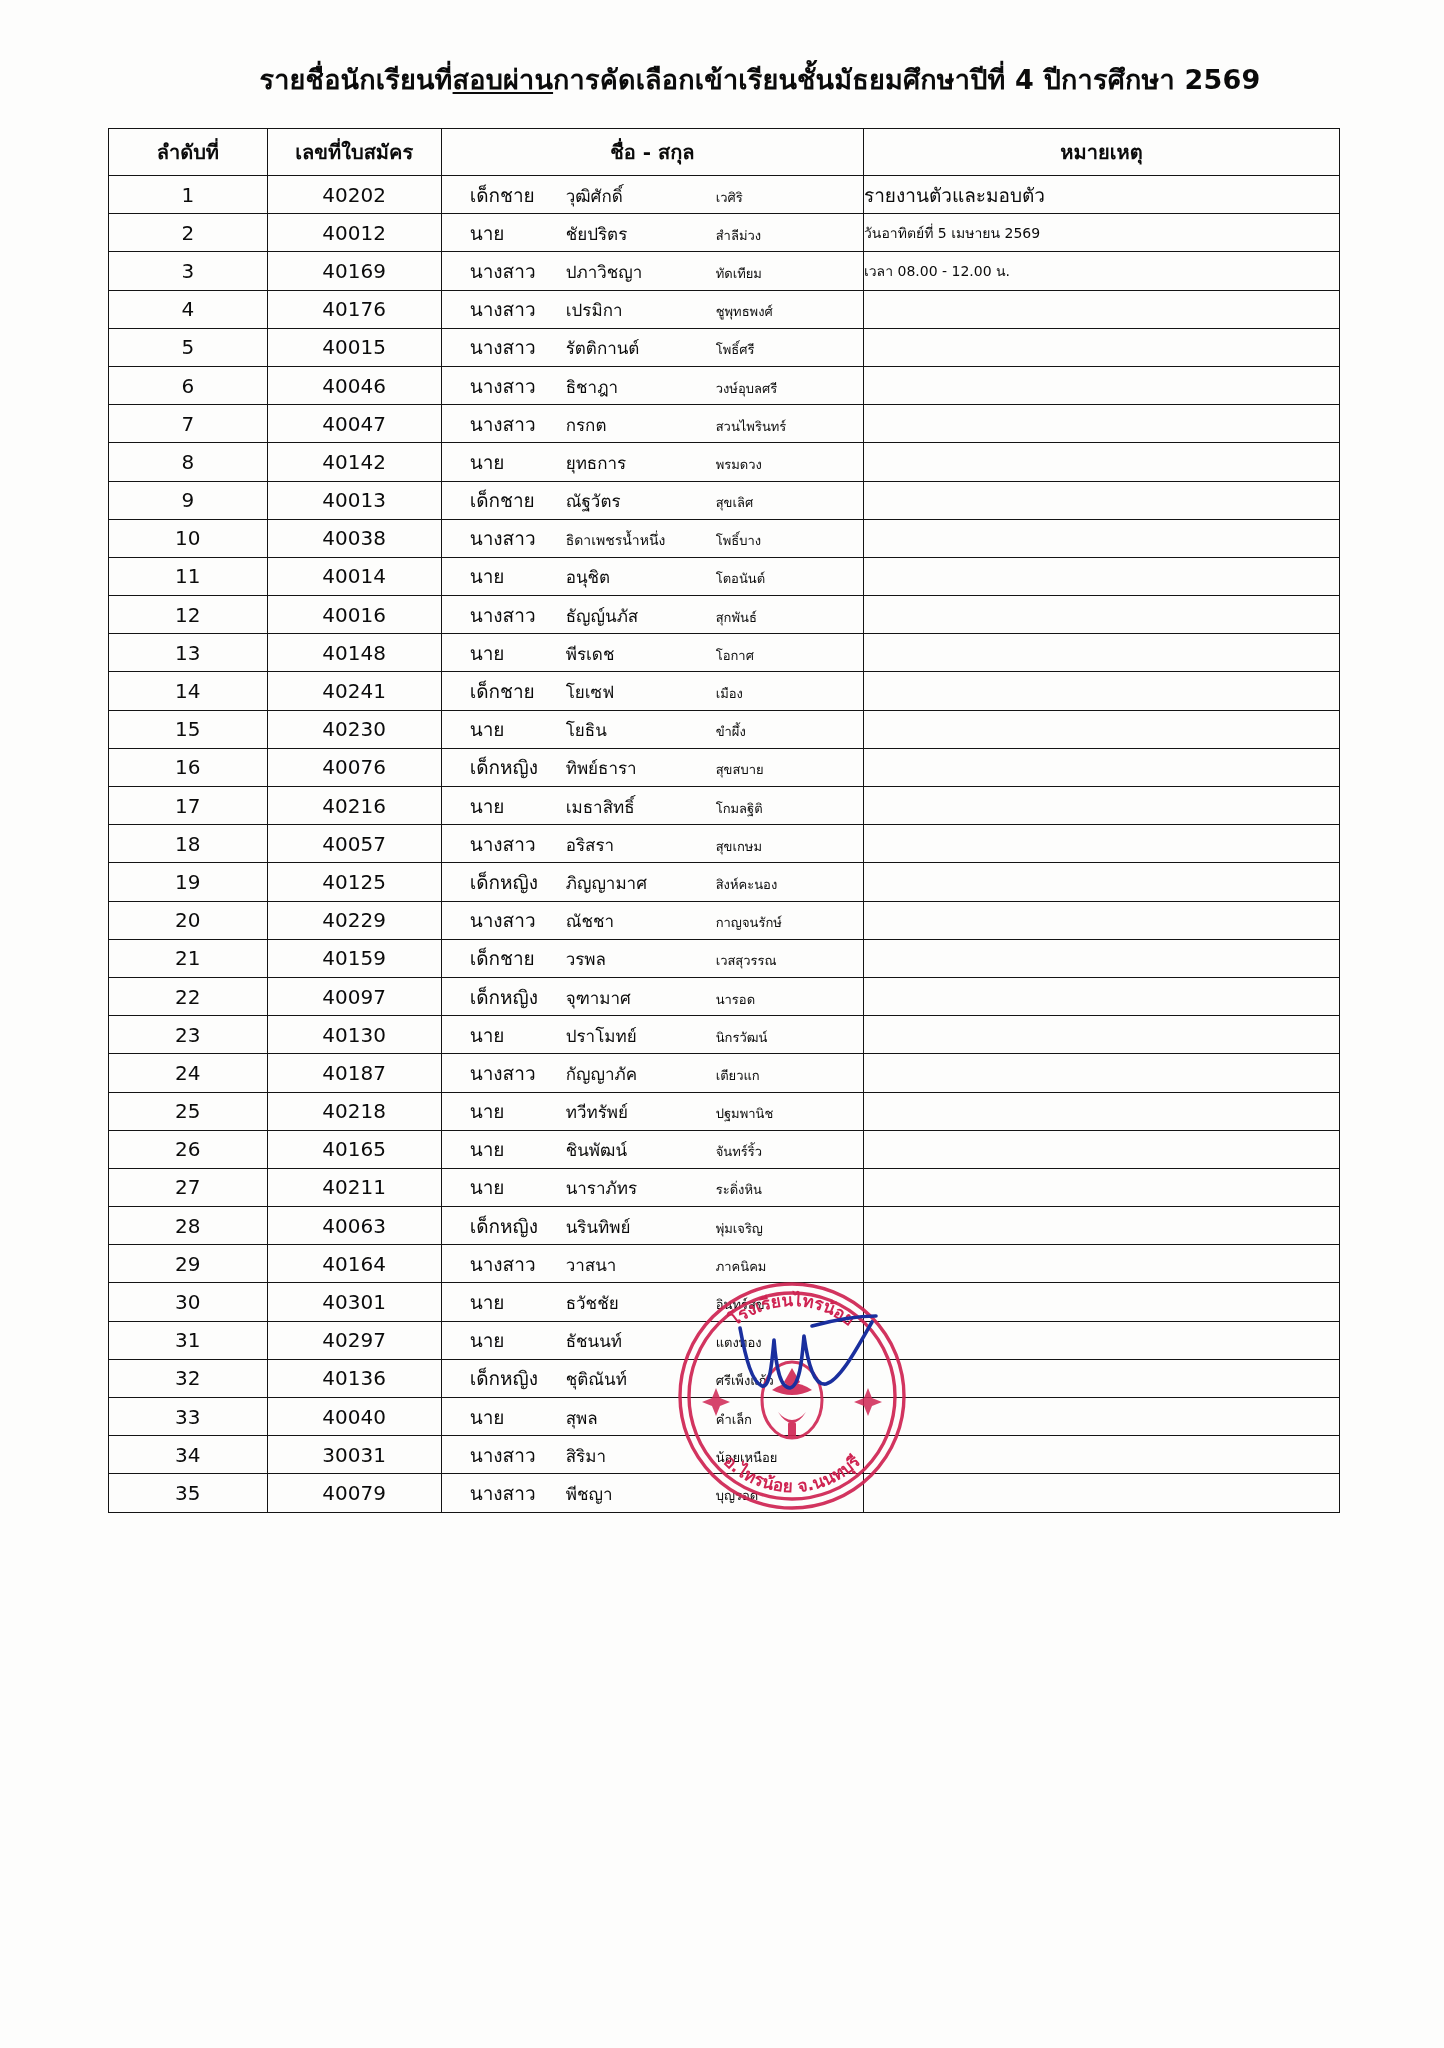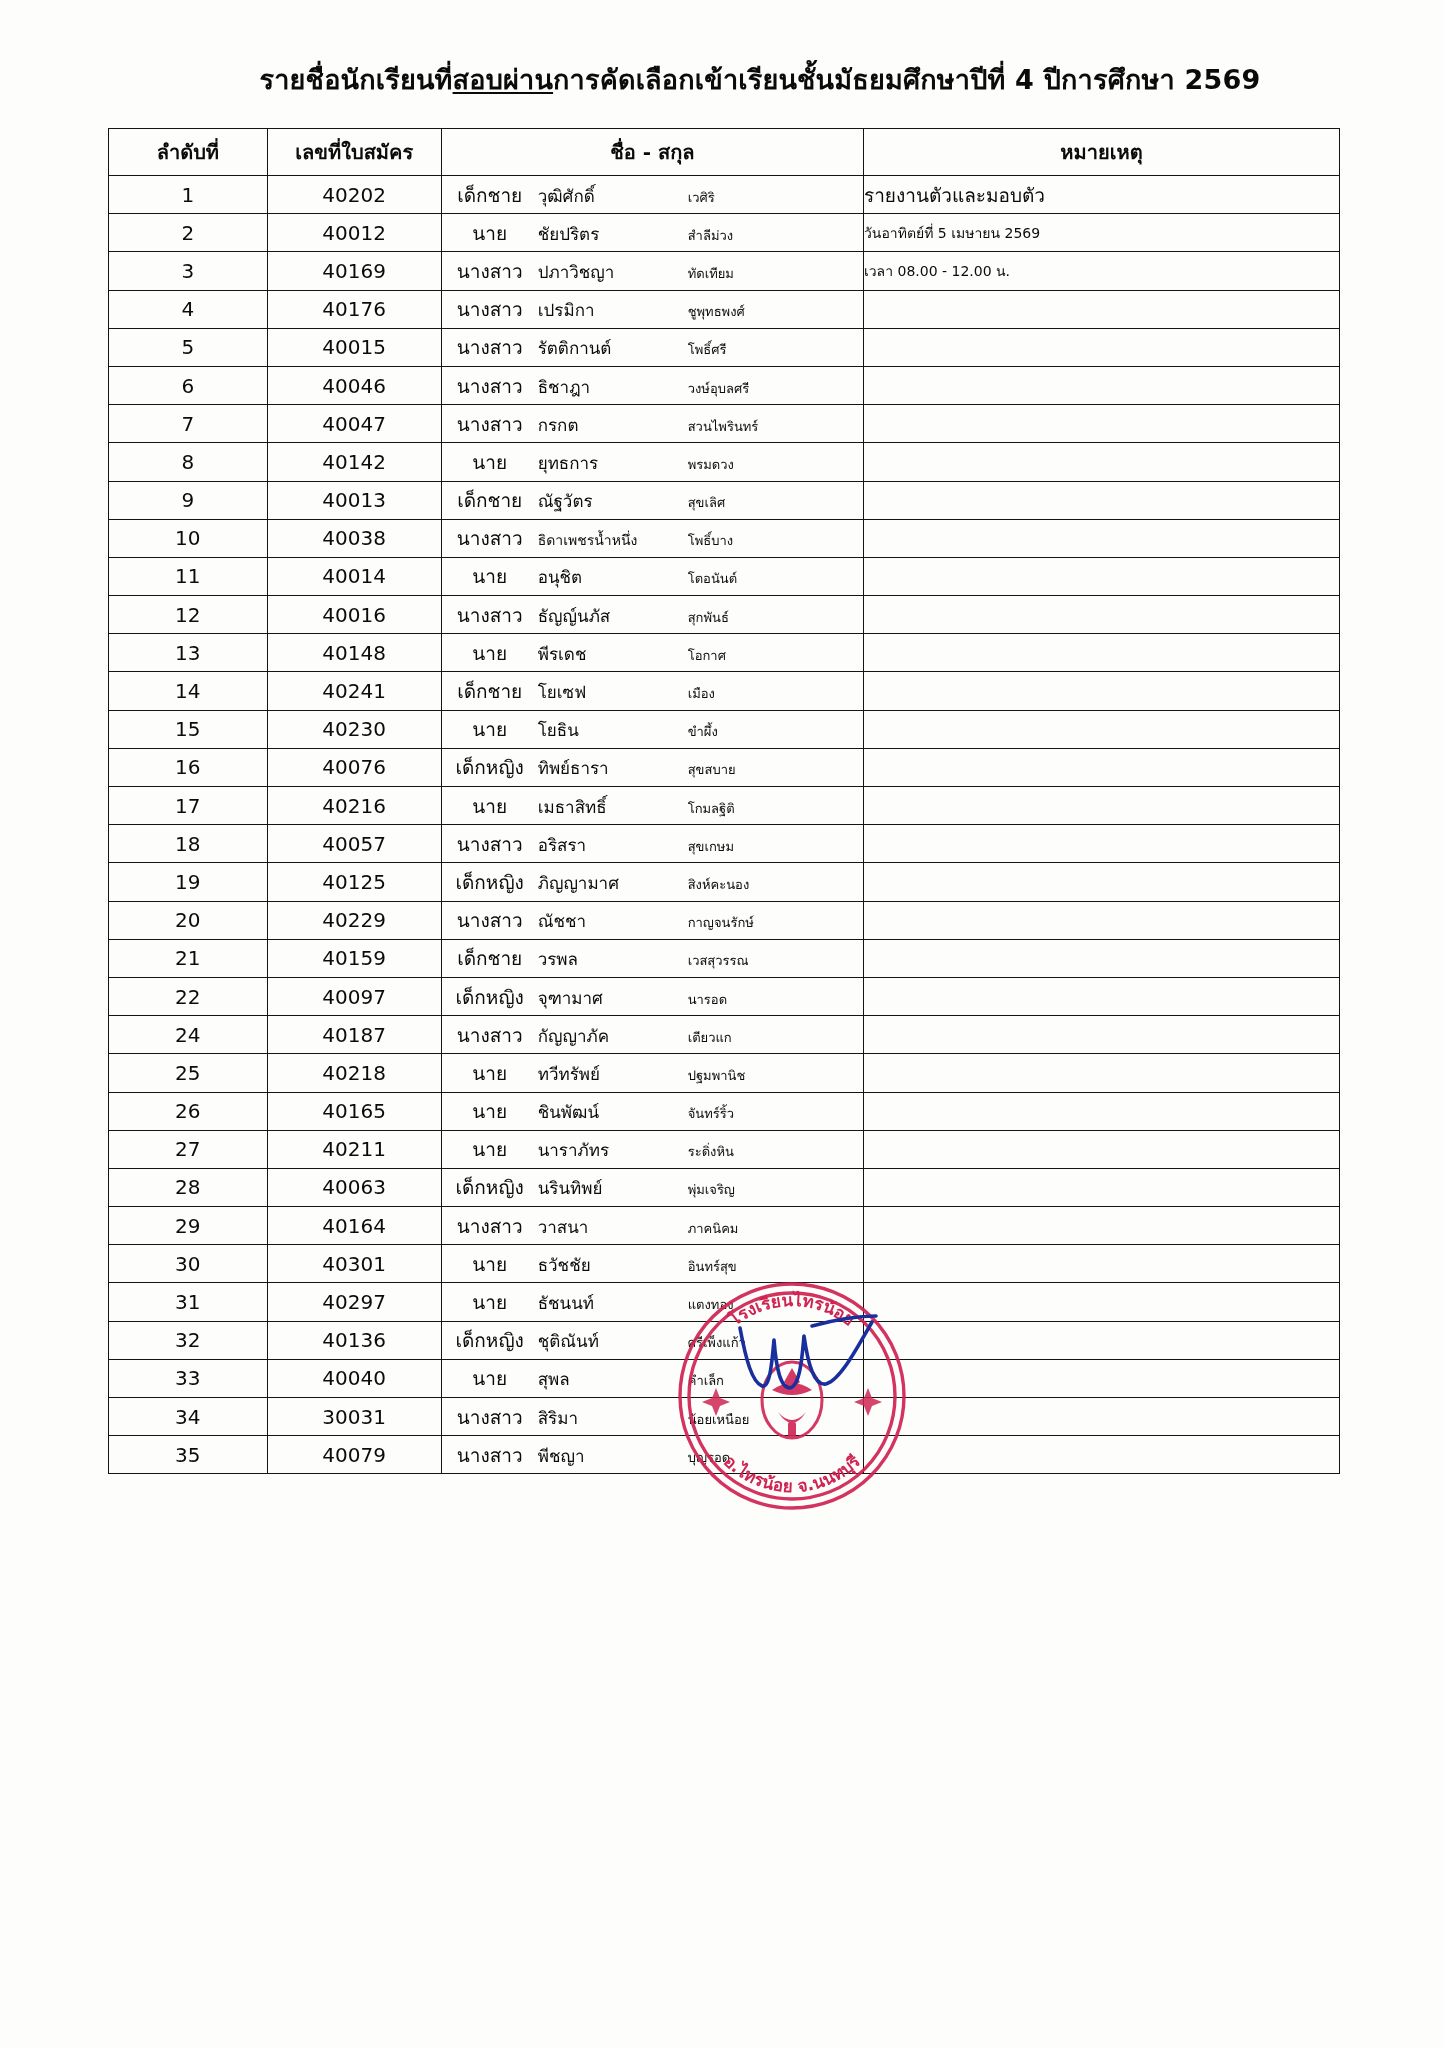--- a/index.html
+++ b/index.html
@@ -89,22 +89,23 @@
   td.note.bold { font-weight: normal; font-size: 19px; margin-left: 32px; }
 
   .name-grid {
     display: flex;
     align-items: baseline;
     width: 100%;
   }
   .pfx {
     flex: 0 0 96px;
     font-size: 19px;
-    text-align: center;
+    text-align: left;
     white-space: nowrap;
+    margin-left: 28px;
   }
   .given {
     flex: 0 0 150px;
     font-size: 17px;
     text-align: left;
     white-space: nowrap;
   }
   .given.small { font-size: 14px; }
   .surname {
     flex: 1 1 auto;
@@ -422,20 +423,32 @@
             <td class="name">
               <div class="name-grid">
                 <span class="pfx">เด็กหญิง</span>
                 <span class="given">จุฑามาศ</span>
                 <span class="surname">นารอด</span>
               </div>
             </td>
             <td class="note"></td>
           </tr>
           <tr>
+            <td class="no">23</td>
+            <td class="app">40130</td>
+            <td class="name">
+              <div class="name-grid">
+                <span class="pfx">นาย</span>
+                <span class="given">ปราโมทย์</span>
+                <span class="surname">นิกรวัฒน์</span>
+              </div>
+            </td>
+            <td class="note"></td>
+          </tr>
+          <tr>
             <td class="no">24</td>
             <td class="app">40187</td>
             <td class="name">
               <div class="name-grid">
                 <span class="pfx">นางสาว</span>
                 <span class="given">กัญญาภัค</span>
                 <span class="surname">เตียวแก</span>
               </div>
             </td>
             <td class="note"></td>

